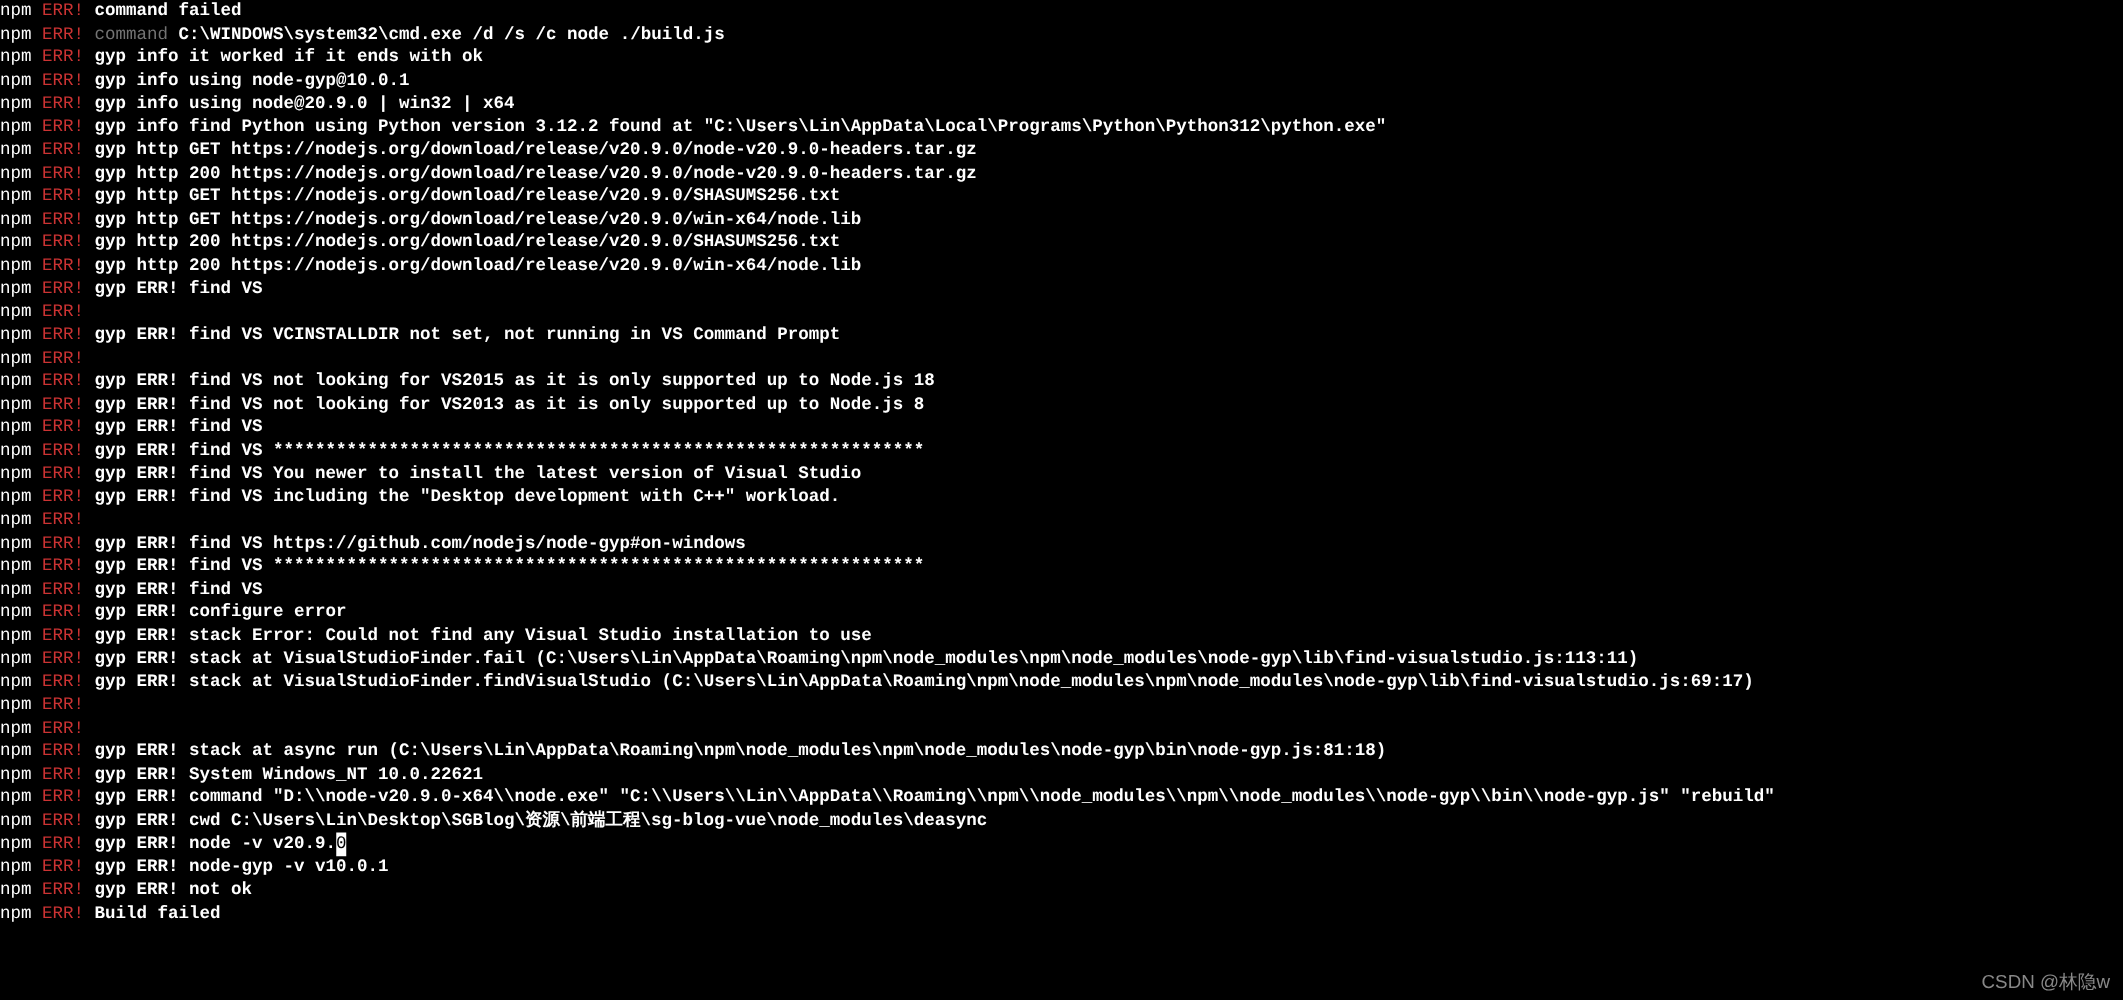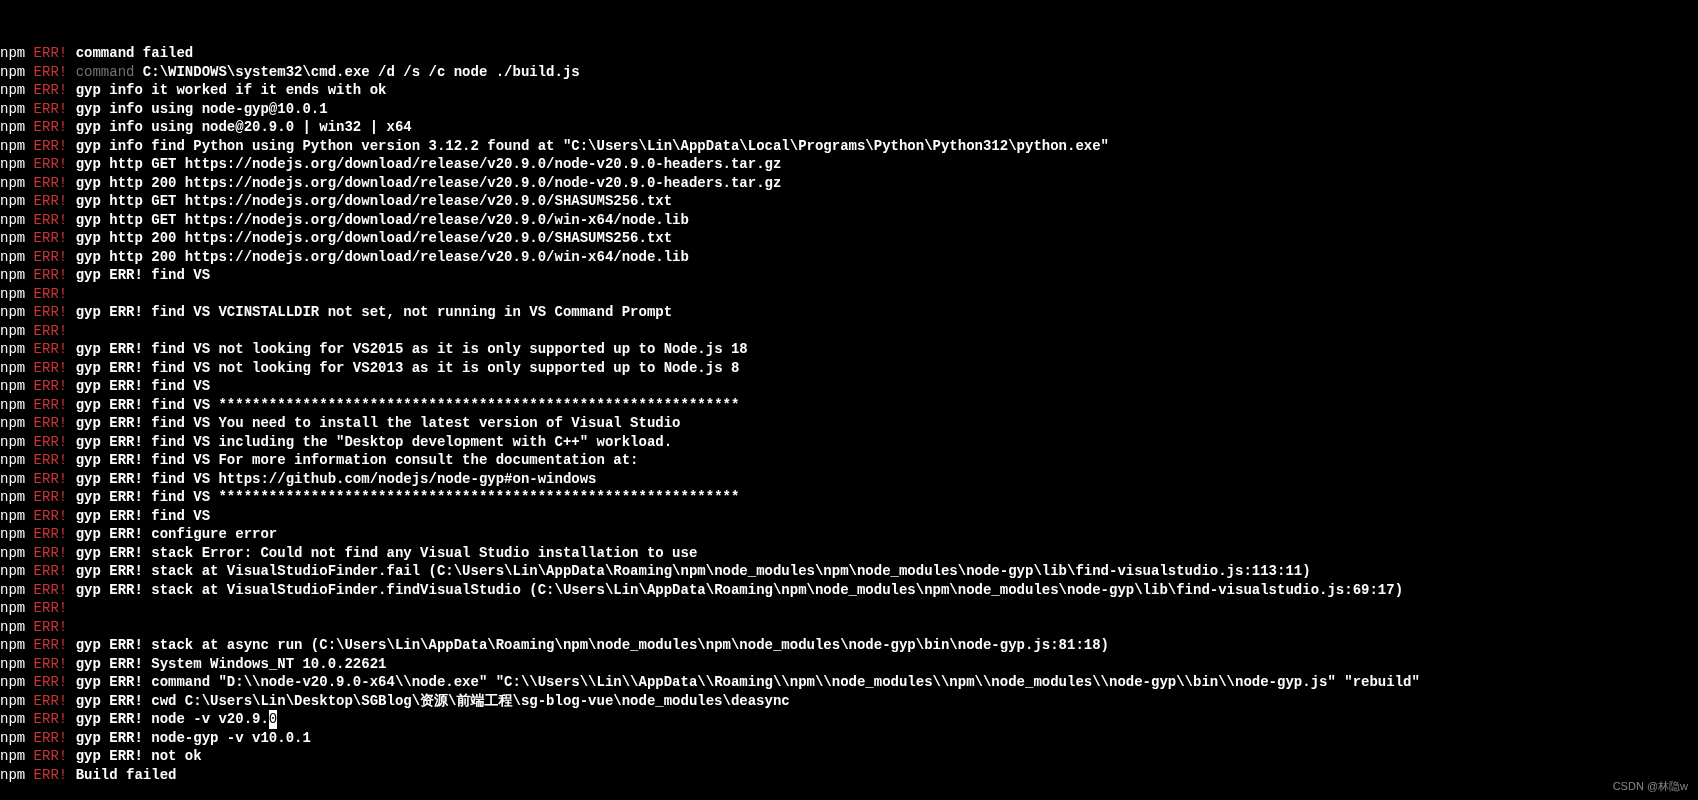--- a/index.html
+++ b/index.html
@@ -14,21 +14,20 @@
       font-size: 14px;
       line-height: 18.5px;
       padding: 0;
       width: 1698px;
       height: 800px;
       overflow: hidden;
       position: relative;
     }
     .terminal {
       padding: 0;
-      margin-top: 44px;
     }
     .line {
       white-space: pre;
       display: flex;
     }
     .npm {
       color: #ffffff;
     }
     .err {
       color: #cc3333;
@@ -37,21 +36,21 @@
       color: #737373;
     }
     .content {
       color: #ffffff;
       font-weight: bold;
     }
     .watermark {
       position: absolute;
       bottom: 5px;
       right: 10px;
-      font-size: 11px;
+      font-size: 15px;
       color: #888888;
       font-family: sans-serif;
     }
     .cursor {
       background-color: #ffffff;
       color: #000000;
       display: inline-block;
     }
   </style>
 </head>
@@ -71,23 +70,23 @@
     <div class="line"><span class="npm">npm </span><span class="err">ERR! </span><span class="content">gyp http 200 https://nodejs.org/download/release/v20.9.0/SHASUMS256.txt</span></div>
     <div class="line"><span class="npm">npm </span><span class="err">ERR! </span><span class="content">gyp http 200 https://nodejs.org/download/release/v20.9.0/win-x64/node.lib</span></div>
     <div class="line"><span class="npm">npm </span><span class="err">ERR! </span><span class="content">gyp ERR! find VS</span></div>
     <div class="line"><span class="npm">npm </span><span class="err">ERR! </span></div>
     <div class="line"><span class="npm">npm </span><span class="err">ERR! </span><span class="content">gyp ERR! find VS VCINSTALLDIR not set, not running in VS Command Prompt</span></div>
     <div class="line"><span class="npm">npm </span><span class="err">ERR! </span></div>
     <div class="line"><span class="npm">npm </span><span class="err">ERR! </span><span class="content">gyp ERR! find VS not looking for VS2015 as it is only supported up to Node.js 18</span></div>
     <div class="line"><span class="npm">npm </span><span class="err">ERR! </span><span class="content">gyp ERR! find VS not looking for VS2013 as it is only supported up to Node.js 8</span></div>
     <div class="line"><span class="npm">npm </span><span class="err">ERR! </span><span class="content">gyp ERR! find VS</span></div>
     <div class="line"><span class="npm">npm </span><span class="err">ERR! </span><span class="content">gyp ERR! find VS **************************************************************</span></div>
-    <div class="line"><span class="npm">npm </span><span class="err">ERR! </span><span class="content">gyp ERR! find VS You need to install the latest version of Visual Studio</span></div>
+    <div class="line"><span class="npm">npm </span><span class="err">ERR! </span><span class="content">gyp ERR! find VS You newer to install the latest version of Visual Studio</span></div>
     <div class="line"><span class="npm">npm </span><span class="err">ERR! </span><span class="content">gyp ERR! find VS including the "Desktop development with C++" workload.</span></div>
-    <div class="line"><span class="npm">npm </span><span class="err">ERR! </span><span class="content">gyp ERR! find VS For more information consult the documentation at:</span></div>
+    <div class="line"><span class="npm">npm </span><span class="err">ERR! </span></div>
     <div class="line"><span class="npm">npm </span><span class="err">ERR! </span><span class="content">gyp ERR! find VS https://github.com/nodejs/node-gyp#on-windows</span></div>
     <div class="line"><span class="npm">npm </span><span class="err">ERR! </span><span class="content">gyp ERR! find VS **************************************************************</span></div>
     <div class="line"><span class="npm">npm </span><span class="err">ERR! </span><span class="content">gyp ERR! find VS</span></div>
     <div class="line"><span class="npm">npm </span><span class="err">ERR! </span><span class="content">gyp ERR! configure error</span></div>
     <div class="line"><span class="npm">npm </span><span class="err">ERR! </span><span class="content">gyp ERR! stack Error: Could not find any Visual Studio installation to use</span></div>
     <div class="line"><span class="npm">npm </span><span class="err">ERR! </span><span class="content">gyp ERR! stack at VisualStudioFinder.fail (C:\Users\Lin\AppData\Roaming\npm\node_modules\npm\node_modules\node-gyp\lib\find-visualstudio.js:113:11)</span></div>
     <div class="line"><span class="npm">npm </span><span class="err">ERR! </span><span class="content">gyp ERR! stack at VisualStudioFinder.findVisualStudio (C:\Users\Lin\AppData\Roaming\npm\node_modules\npm\node_modules\node-gyp\lib\find-visualstudio.js:69:17)</span></div>
     <div class="line"><span class="npm">npm </span><span class="err">ERR! </span></div>
     <div class="line"><span class="npm">npm </span><span class="err">ERR! </span></div>
     <div class="line"><span class="npm">npm </span><span class="err">ERR! </span><span class="content">gyp ERR! stack at async run (C:\Users\Lin\AppData\Roaming\npm\node_modules\npm\node_modules\node-gyp\bin\node-gyp.js:81:18)</span></div>

